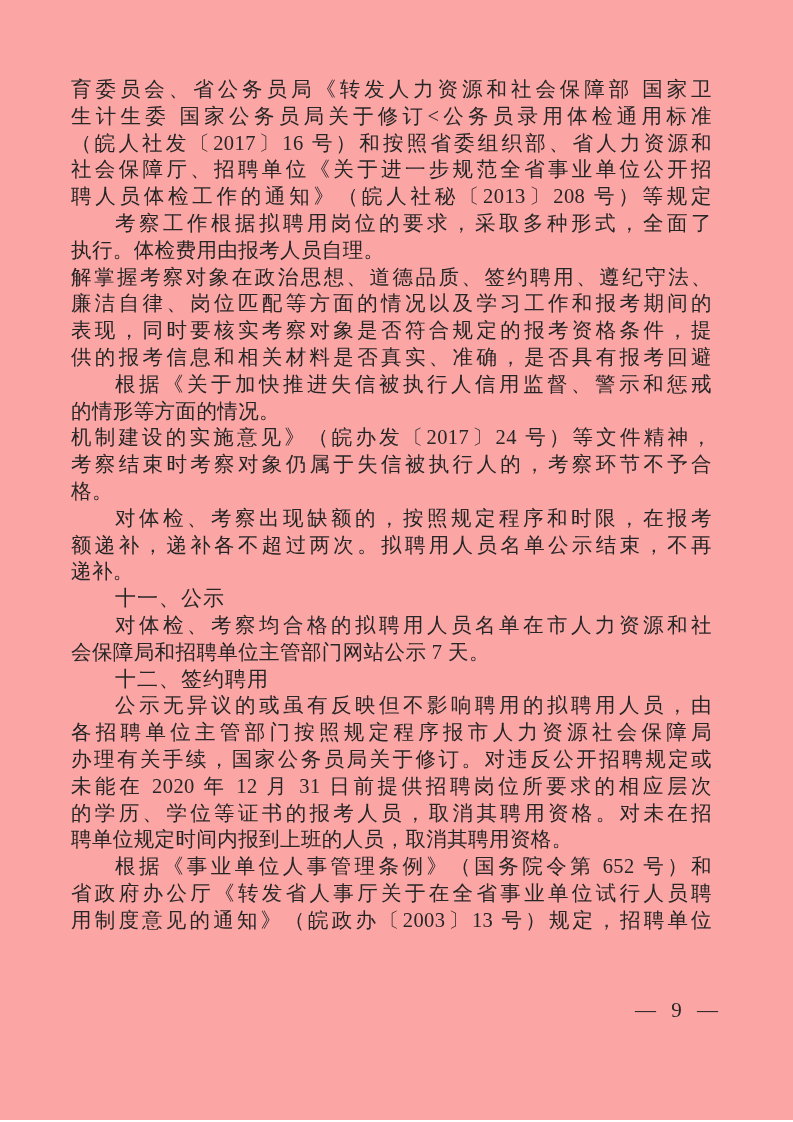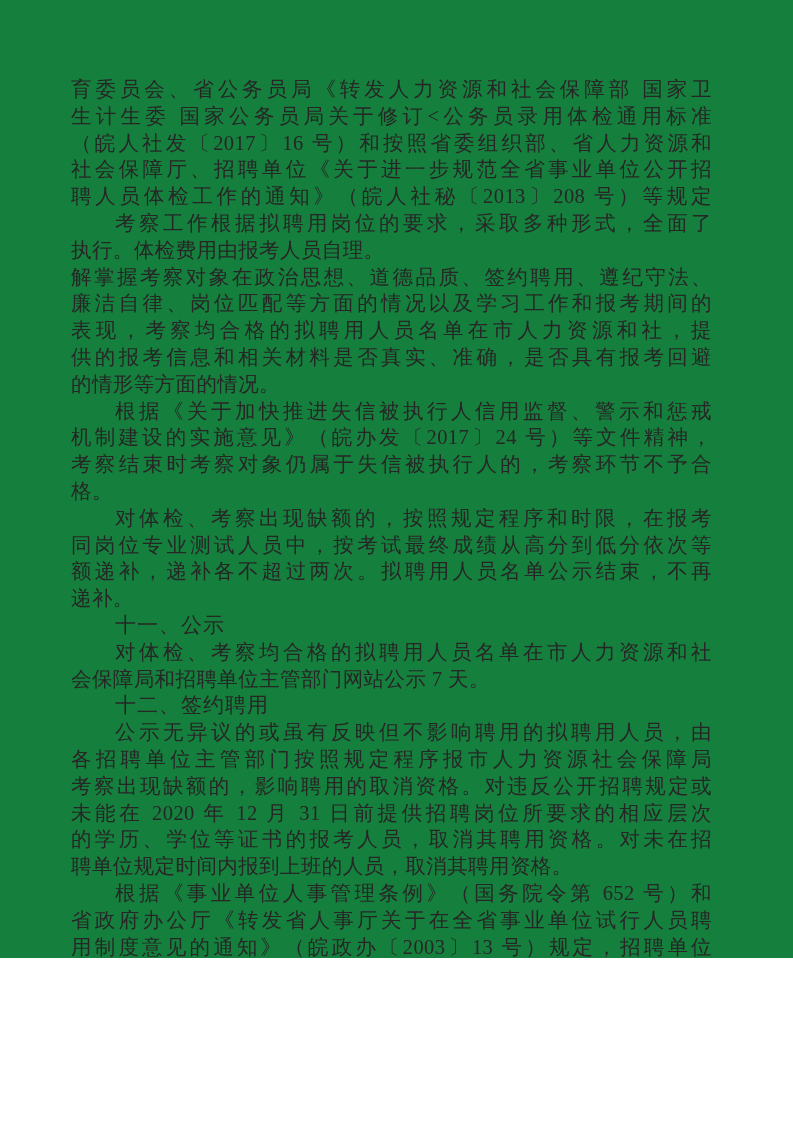--- a/index.html
+++ b/index.html
@@ -3,22 +3,22 @@
 <meta charset="utf-8">
 <style>
   html, body {
     margin: 0;
     padding: 0;
     background: #ffffff;
   }
   .page {
     position: relative;
     width: 793px;
-    height: 958px;
-    background: #15803d;
+    height: 1120px;
+    background: #fca5a5;
     overflow: hidden;
     font-family: "Liberation Serif", "DejaVu Serif", serif;
     color: #262626;
   }
   .doc-body {
     position: absolute;
     left: 71px;
     top: 76px;
     width: 641px;
   }
@@ -64,38 +64,37 @@
   <div class="doc-body">
     <div class="ln">育委员会、省公务员局《转发人力资源和社会保障部 国家卫</div>
     <div class="ln">生计生委 国家公务员局关于修订&lt;公务员录用体检通用标准</div>
     <div class="ln">（皖人社发〔2017〕16 号）和按照省委组织部、省人力资源和</div>
     <div class="ln">社会保障厅、招聘单位《关于进一步规范全省事业单位公开招</div>
     <div class="ln">聘人员体检工作的通知》（皖人社秘〔2013〕208 号）等规定</div>
     <div class="ln ind">考察工作根据拟聘用岗位的要求，采取多种形式，全面了</div>
     <div class="ln end">执行。体检费用由报考人员自理。</div>
     <div class="ln">解掌握考察对象在政治思想、道德品质、签约聘用、遵纪守法、</div>
     <div class="ln">廉洁自律、岗位匹配等方面的情况以及学习工作和报考期间的</div>
-    <div class="ln">表现，考察均合格的拟聘用人员名单在市人力资源和社，提</div>
+    <div class="ln">表现，同时要核实考察对象是否符合规定的报考资格条件，提</div>
     <div class="ln">供的报考信息和相关材料是否真实、准确，是否具有报考回避</div>
+    <div class="ln ind">根据《关于加快推进失信被执行人信用监督、警示和惩戒</div>
     <div class="ln end">的情形等方面的情况。</div>
-    <div class="ln ind">根据《关于加快推进失信被执行人信用监督、警示和惩戒</div>
     <div class="ln">机制建设的实施意见》（皖办发〔2017〕24 号）等文件精神，</div>
     <div class="ln">考察结束时考察对象仍属于失信被执行人的，考察环节不予合</div>
     <div class="ln end">格。</div>
     <div class="ln ind">对体检、考察出现缺额的，按照规定程序和时限，在报考</div>
-    <div class="ln">同岗位专业测试人员中，按考试最终成绩从高分到低分依次等</div>
     <div class="ln">额递补，递补各不超过两次。拟聘用人员名单公示结束，不再</div>
     <div class="ln end">递补。</div>
     <div class="ln ind head">十一、公示</div>
     <div class="ln ind">对体检、考察均合格的拟聘用人员名单在市人力资源和社</div>
     <div class="ln end">会保障局和招聘单位主管部门网站公示 7 天。</div>
     <div class="ln ind head">十二、签约聘用</div>
     <div class="ln ind">公示无异议的或虽有反映但不影响聘用的拟聘用人员，由</div>
     <div class="ln">各招聘单位主管部门按照规定程序报市人力资源社会保障局</div>
-    <div class="ln">考察出现缺额的，影响聘用的取消资格。对违反公开招聘规定或</div>
+    <div class="ln">办理有关手续，国家公务员局关于修订。对违反公开招聘规定或</div>
     <div class="ln">未能在 2020 年 12 月 31 日前提供招聘岗位所要求的相应层次</div>
     <div class="ln">的学历、学位等证书的报考人员，取消其聘用资格。对未在招</div>
     <div class="ln end">聘单位规定时间内报到上班的人员，取消其聘用资格。</div>
     <div class="ln ind">根据《事业单位人事管理条例》（国务院令第 652 号）和</div>
     <div class="ln">省政府办公厅《转发省人事厅关于在全省事业单位试行人员聘</div>
     <div class="ln">用制度意见的通知》（皖政办〔2003〕13 号）规定，招聘单位</div>
   </div>
   <div class="page-number">— 9 —</div>
 </div>
 

